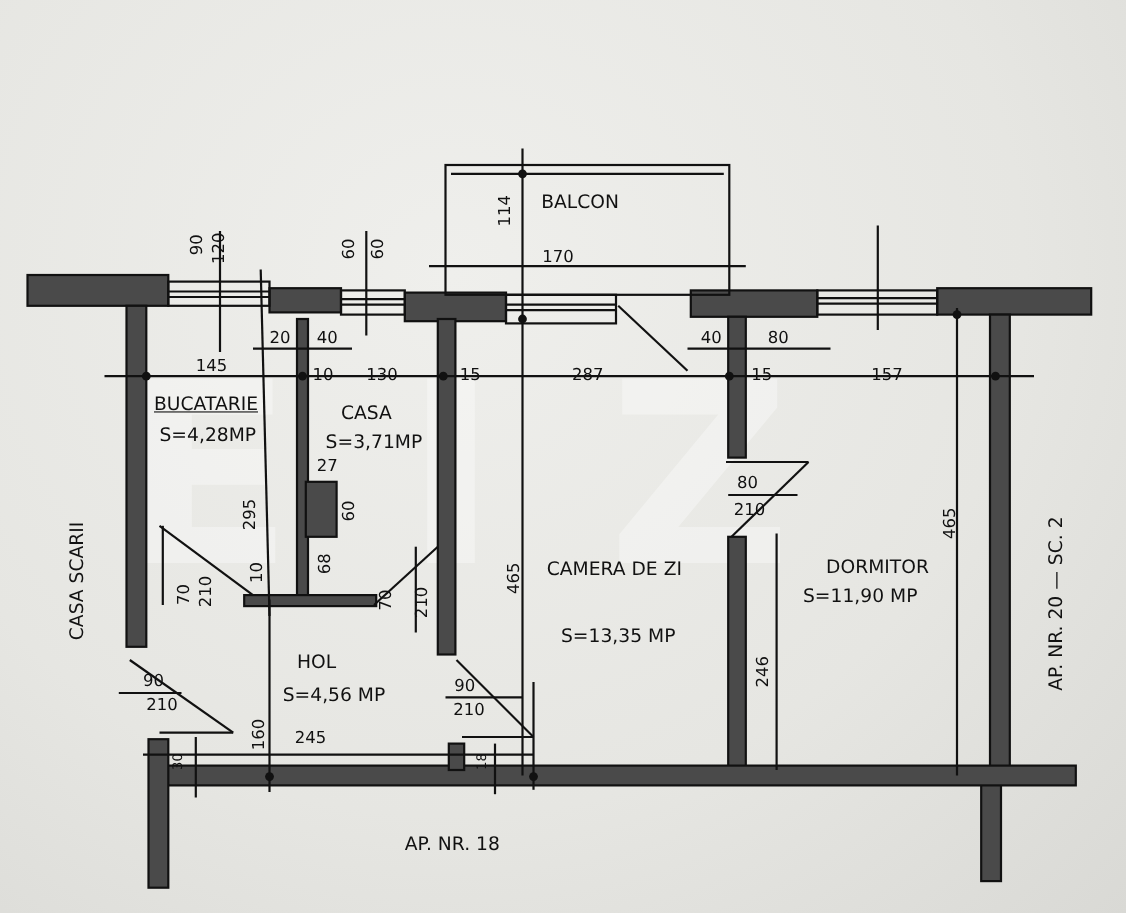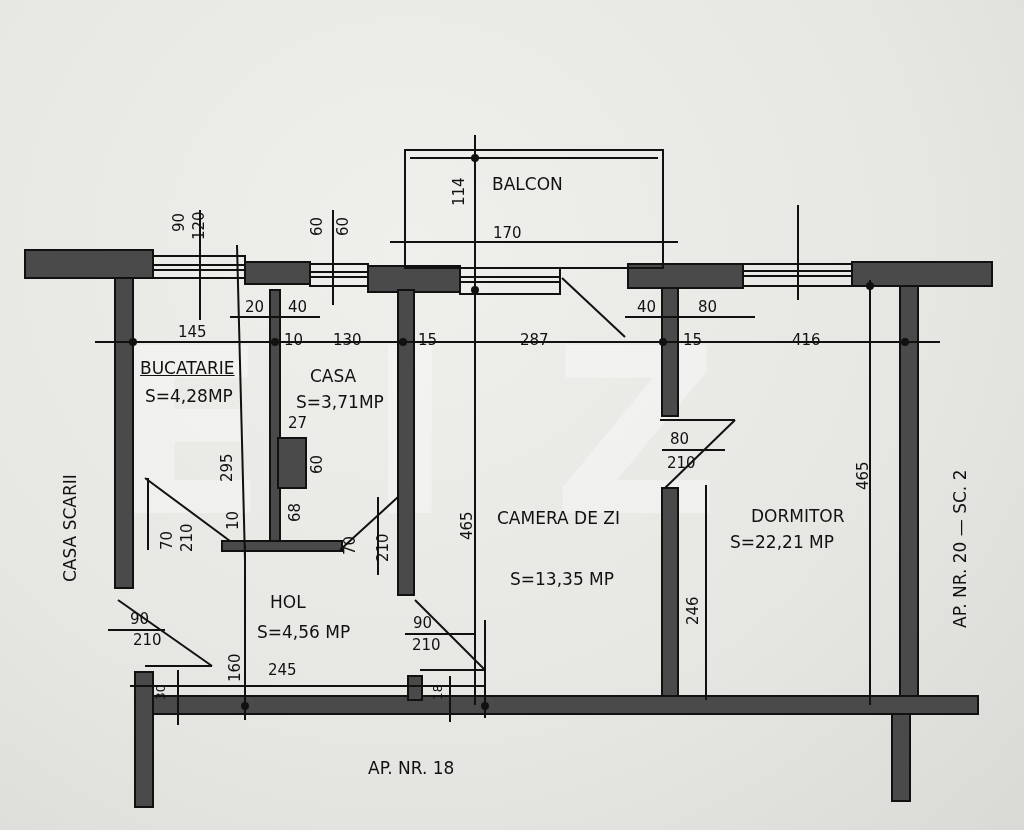--- a/index.html
+++ b/index.html
@@ -105,42 +105,42 @@
   </g>
 </svg>
 
 <div class="lbl" style="left:140px;top:360px;text-decoration:underline;">BUCATARIE</div>
 <div class="lbl" style="left:145px;top:388px;">S=4,28MP</div>
 <div class="lbl" style="left:310px;top:368px;">CASA</div>
 <div class="lbl" style="left:296px;top:394px;">S=3,71MP</div>
 <div class="lbl" style="left:497px;top:510px;">CAMERA DE ZI</div>
 <div class="lbl" style="left:510px;top:536px;margin-top:35px;">S=13,35 MP</div>
 <div class="lbl" style="left:727px;top:508px;margin-left:24px;">DORMITOR</div>
-<div class="lbl" style="left:730px;top:534px;">S=22,21 MP</div>
+<div class="lbl" style="left:730px;top:534px;">S=11,90 MP</div>
 <div class="lbl" style="left:270px;top:594px;text-align:right;">HOL</div>
 <div class="lbl" style="left:257px;top:624px;">S=4,56 MP</div>
 <div class="lbl" style="left:492px;top:176px;">BALCON</div>
 
 <div class="lbl rot" style="left:62px;top:582px;">CASA SCARII</div>
 <div class="lbl" style="left:368px;top:760px;">AP. NR. 18</div>
 <div class="lbl rot" style="left:952px;top:628px;">AP. NR. 20 — SC. 2</div>
 
 <div class="dim rot" style="left:172px;top:232px;">90</div>
 <div class="dim rot" style="left:192px;top:240px;">120</div>
 <div class="dim rot" style="left:310px;top:236px;">60</div>
 <div class="dim rot" style="left:336px;top:236px;">60</div>
 <div class="dim rot" style="left:452px;top:206px;">114</div>
 <div class="dim" style="left:493px;top:226px;">170</div>
 <div class="dim" style="left:178px;top:325px;">145</div>
 <div class="dim" style="left:284px;top:333px;">10</div>
 <div class="dim" style="left:333px;top:333px;">130</div>
 <div class="dim" style="left:418px;top:333px;">15</div>
 <div class="dim" style="left:520px;top:333px;">287</div>
 <div class="dim" style="left:683px;top:333px;">15</div>
-<div class="dim" style="left:792px;top:333px;">416</div>
+<div class="dim" style="left:792px;top:333px;">157</div>
 <div class="dim" style="left:245px;top:300px;">20</div>
 <div class="dim" style="left:288px;top:300px;">40</div>
 <div class="dim" style="left:637px;top:300px;">40</div>
 <div class="dim" style="left:698px;top:300px;">80</div>
 <div class="dim rot" style="left:220px;top:482px;">295</div>
 <div class="dim" style="left:288px;top:416px;">27</div>
 <div class="dim rot" style="left:310px;top:474px;">60</div>
 <div class="dim rot" style="left:288px;top:522px;">68</div>
 <div class="dim rot" style="left:160px;top:550px;">70</div>
 <div class="dim rot" style="left:180px;top:552px;">210</div>

